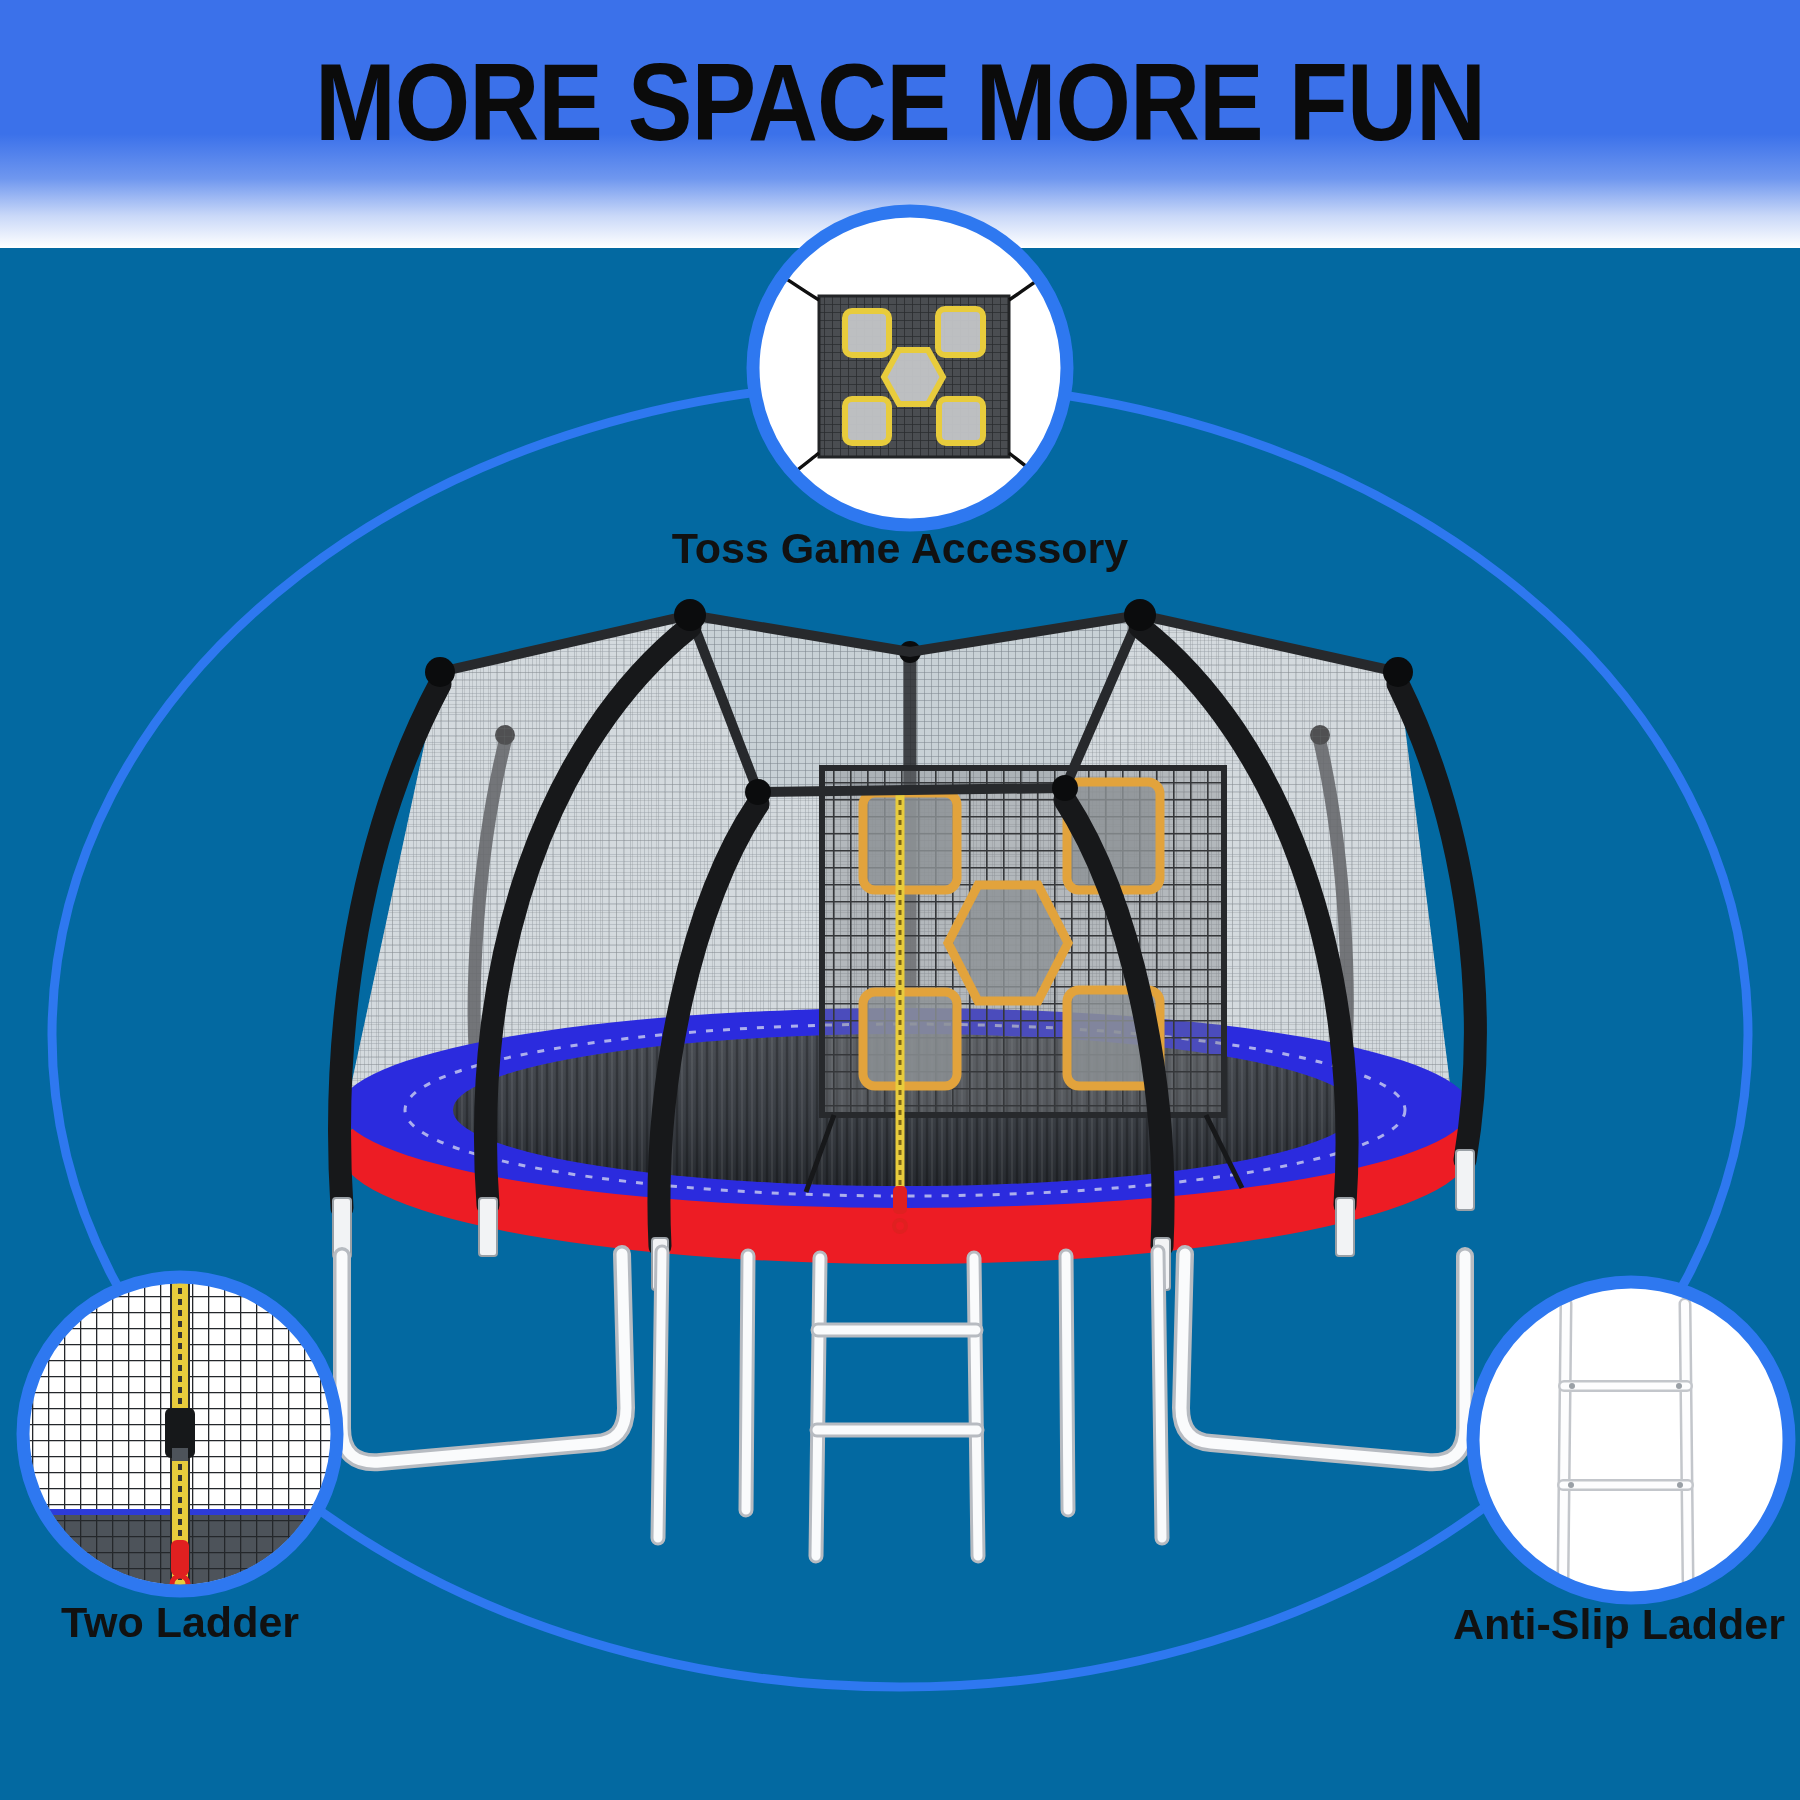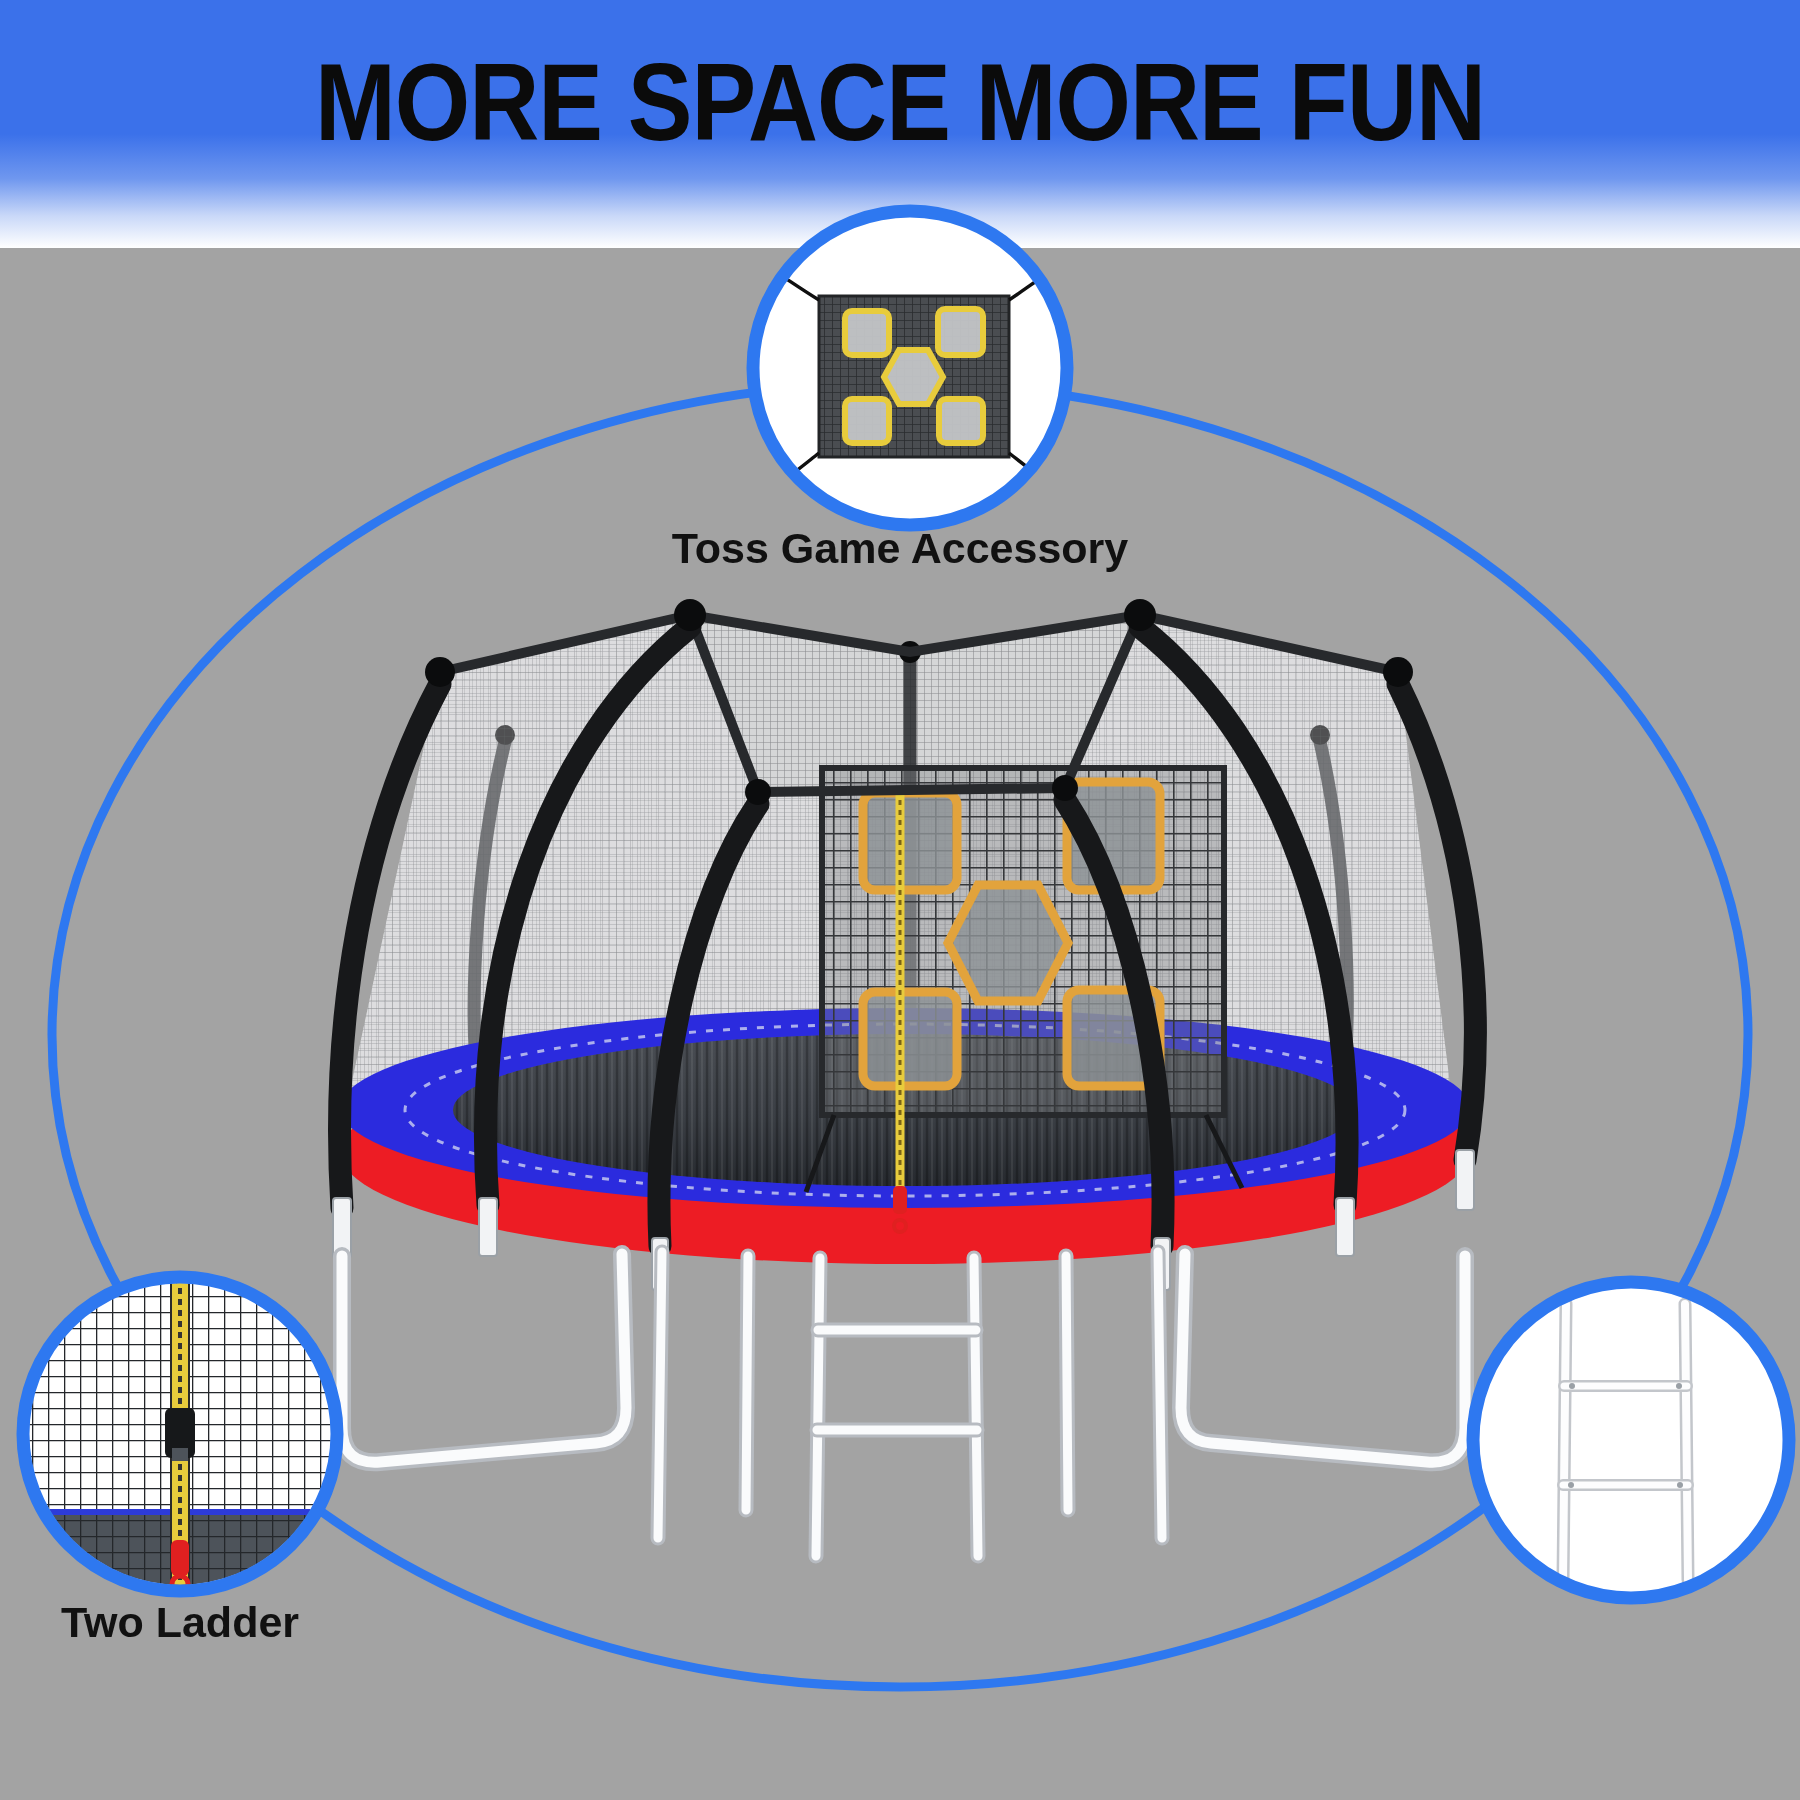--- a/index.html
+++ b/index.html
@@ -1,18 +1,18 @@
 <!DOCTYPE html>
 <html style="--banner-blue: #3B71EA; --outline-blue: #2E78F0; --pad-blue: #2B2BDE; --pad-red: #ED1C24; --target-orange: #E2A33C; --zipper-yellow: #E8CC3C; --pull-red: #E02020; --title-color: #0B0B0B;"><head>
 <meta charset="utf-8">
 <style>
   html,body{margin:0;padding:0;background:#fff;}
   .stage{
     position:relative;width:1800px;height:1800px;overflow:hidden;
-    background:#a3a3a3;font-family:"Liberation Sans",sans-serif;
+    background:#0369a1;font-family:"Liberation Sans",sans-serif;
   }
   .banner{
     position:absolute;left:0;top:0;width:1800px;height:248px;
     background:linear-gradient(180deg,var(--banner-blue) 0%,var(--banner-blue) 54%,#6f97ef 72%,#c9d8f8 87%,#ffffff 100%);
   }
   .page-title{
     position:absolute;left:0;top:40px;width:1800px;text-align:center;
     font-size:97px;font-weight:bold;letter-spacing:-1px;color:var(--title-color);
     transform:scaleY(1.12);transform-origin:top center;white-space:nowrap;
   }
@@ -227,13 +227,14 @@
           <circle cx="1679" cy="1386" r="3" fill="#9aa0a6"></circle>
         <circle cx="1571" cy="1485" r="3" fill="#9aa0a6"></circle>
           <circle cx="1680" cy="1485" r="3" fill="#9aa0a6"></circle>
       </g>
       <circle cx="1631" cy="1440" r="158" fill="none" class="stroke-accent" stroke-width="13"></circle>
     </g>
   </svg>
 
   <div class="caption toss">Toss Game Accessory</div>
   <div class="caption buckles">Two Ladder</div>
+  <div class="caption ladder">Anti-Slip Ladder</div>
 </div>
 
 </body></html>

